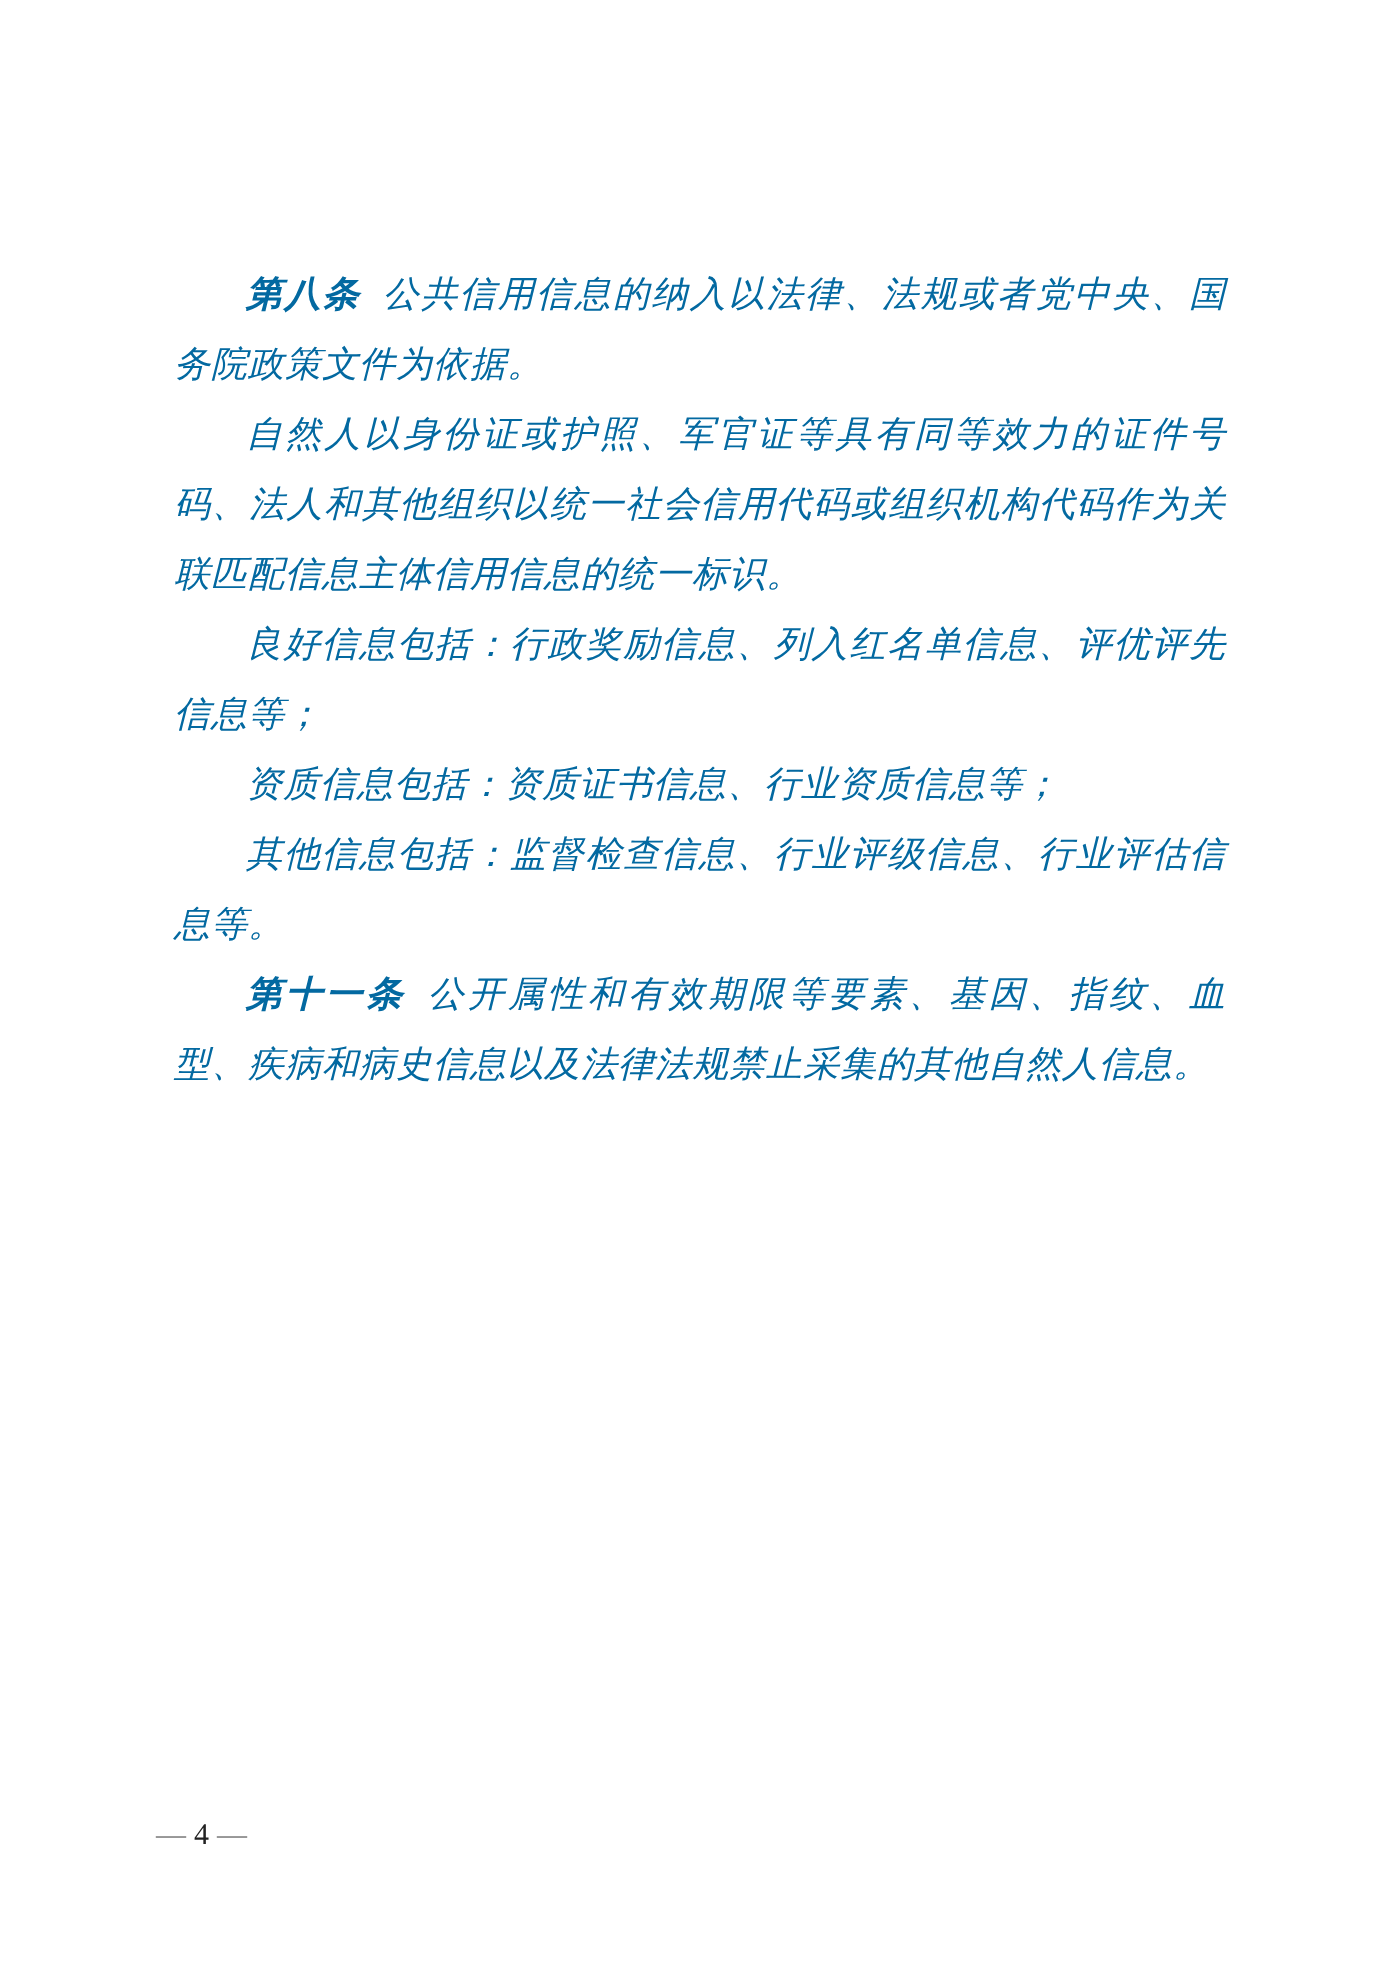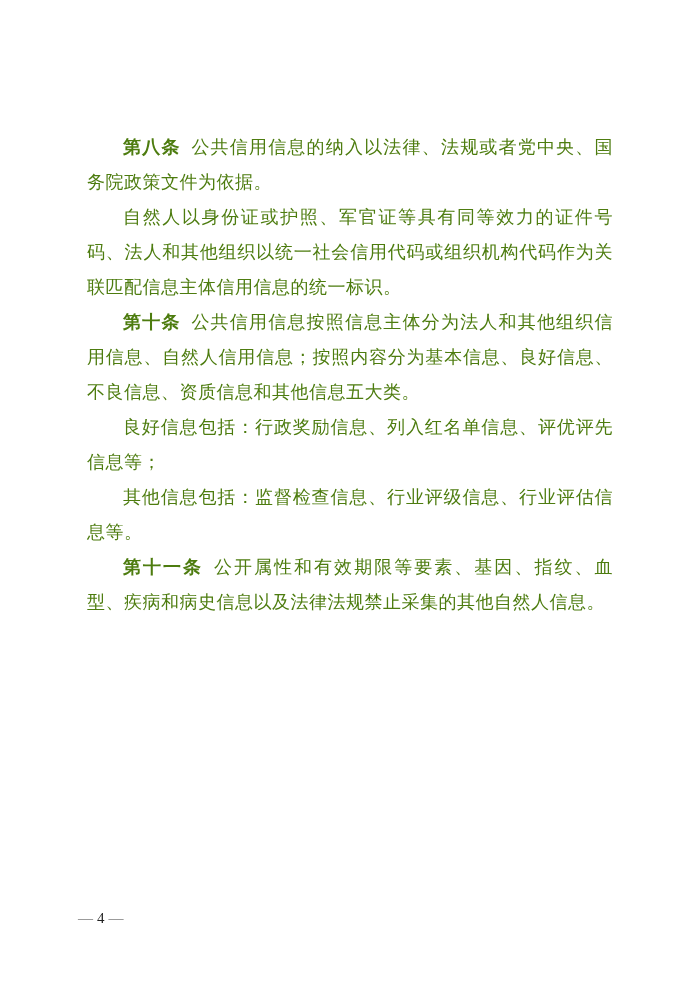--- a/index.html
+++ b/index.html
@@ -17,21 +17,22 @@
   .page {
     position: absolute;
     inset: 0;
     background: #ffffff;
   }
   .doc-body {
     position: absolute;
     left: 87px;
     top: 130px;
     width: 526px;
-    color: #4d7c0f;
+    color: #0369a1;
+    font-style: italic;
   }
   .para {
     margin: 0;
     font-size: 18px;
     line-height: 35px;
     letter-spacing: 0.5px;
     text-indent: 2em;
     text-align: justify;
     text-justify: inter-character;
     word-break: break-all;
@@ -66,26 +67,26 @@
 
 <div class="page">
 
   <div class="doc-body">
 
     <p class="para"><span class="article-heading">第八条</span><span>公共信用信息的纳入以法律、法规或者党中央、国务院政策文件为依据。</span></p>
 
 
     <p class="para"><span class="article-heading"></span><span>自然人以身份证或护照、军官证等具有同等效力的证件号码、法人和其他组织以统一社会信用代码或组织机构代码作为关联匹配信息主体信用信息的统一标识。</span></p>
 
-    <p class="para"><span class="article-heading">第十条</span><span>公共信用信息按照信息主体分为法人和其他组织信用信息、自然人信用信息；按照内容分为基本信息、良好信息、不良信息、资质信息和其他信息五大类。</span></p>
 
 
     <p class="para"><span class="article-heading"></span><span>良好信息包括：行政奖励信息、列入红名单信息、评优评先信息等；</span></p>
 
 
+    <p class="para"><span class="article-heading"></span><span>资质信息包括：资质证书信息、行业资质信息等；</span></p>
 
     <p class="para"><span class="article-heading"></span><span>其他信息包括：监督检查信息、行业评级信息、行业评估信息等。</span></p>
 
     <p class="para"><span class="article-heading">第十一条</span><span>公开属性和有效期限等要素、基因、指纹、血型、疾病和病史信息以及法律法规禁止采集的其他自然人信息。</span></p>
 
   </div>
 
   <div class="page-footer"><span class="footer-dash">—</span><span class="footer-num">4</span><span class="footer-dash">—</span></div>
 
 </div>

